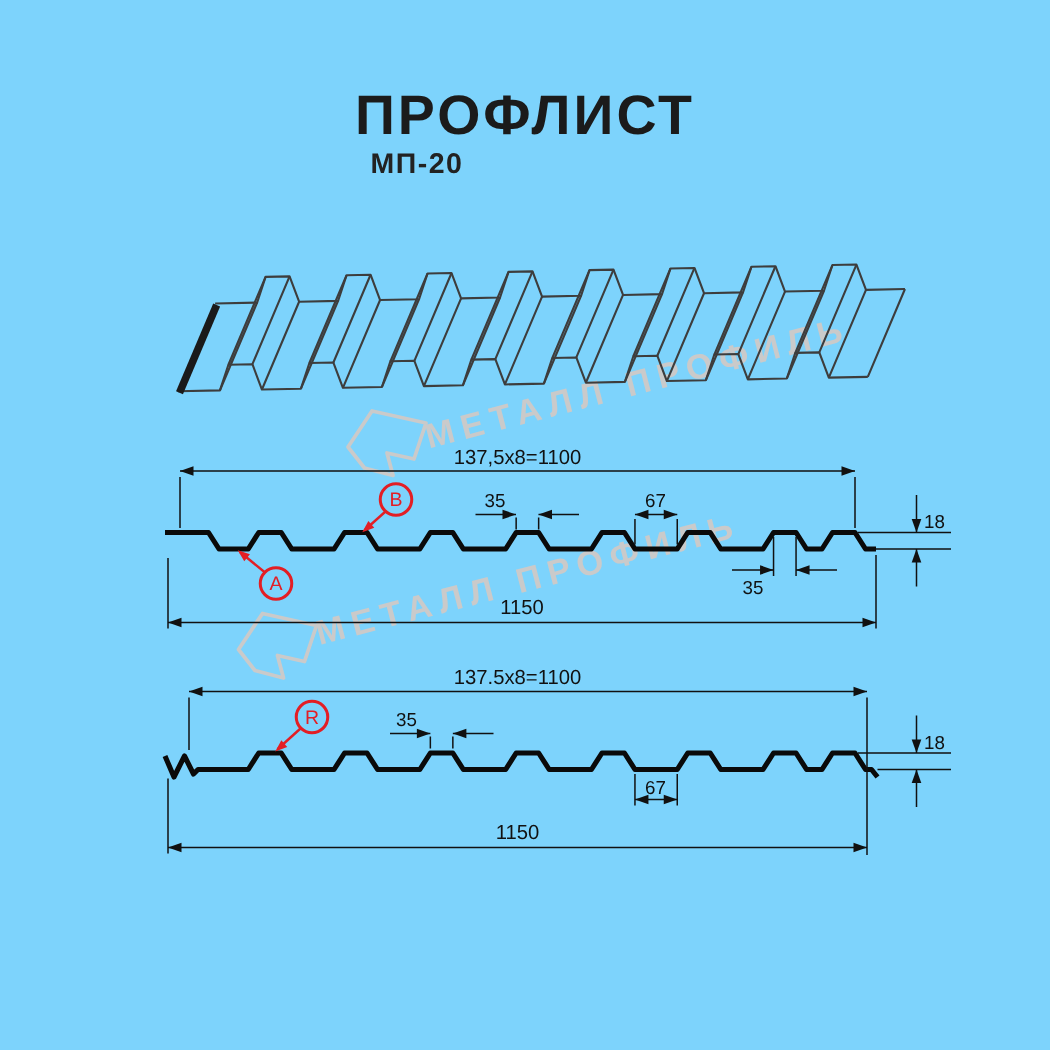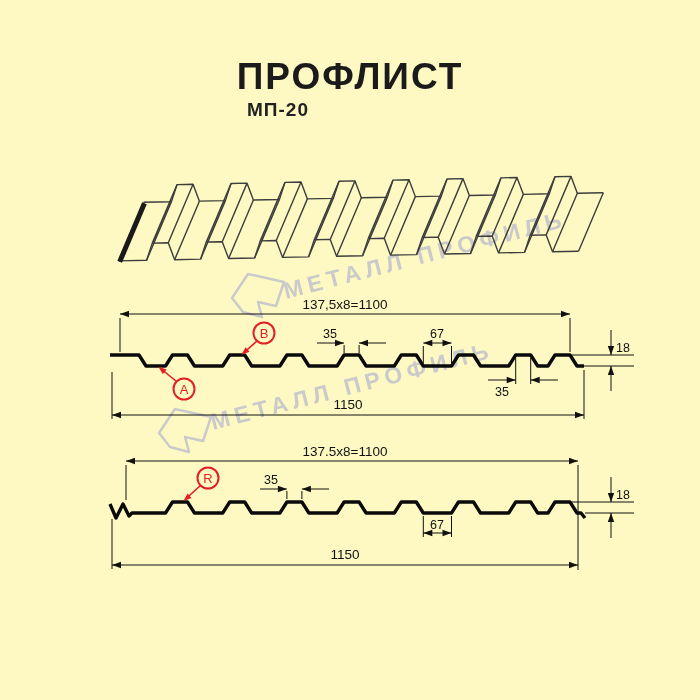--- a/index.html
+++ b/index.html
@@ -1,16 +1,16 @@
 <!DOCTYPE html>
 <html><head>
 <meta charset="utf-8">
 <style>
   html,body{margin:0;padding:0;background:#ffffff;}
-  .canvas{position:relative;width:700px;height:700px;background:#fef9c3;overflow:hidden;
+  .canvas{position:relative;width:700px;height:700px;background:#7dd3fc;overflow:hidden;
           font-family:"Liberation Sans", sans-serif;}
   .title{position:absolute;left:0;top:56px;width:700px;text-align:center;
          font-size:37px;font-weight:800;letter-spacing:2px;color:#1b1b1b;}
   .subtitle{position:absolute;left:0;top:99px;width:556px;text-align:center;
             font-size:19px;font-weight:700;letter-spacing:1px;color:#222;}
   .footer{position:absolute;left:0;top:617px;width:700px;text-align:center;
           font-size:16px;font-weight:600;letter-spacing:.6px;color:#333;}
   svg{position:absolute;left:0;top:0;}
   .dimtxt{font-family:"Liberation Sans",sans-serif;font-size:12.5px;fill:#111;}
   .dimtxt-lg{font-family:"Liberation Sans",sans-serif;font-size:13.5px;fill:#111;}

